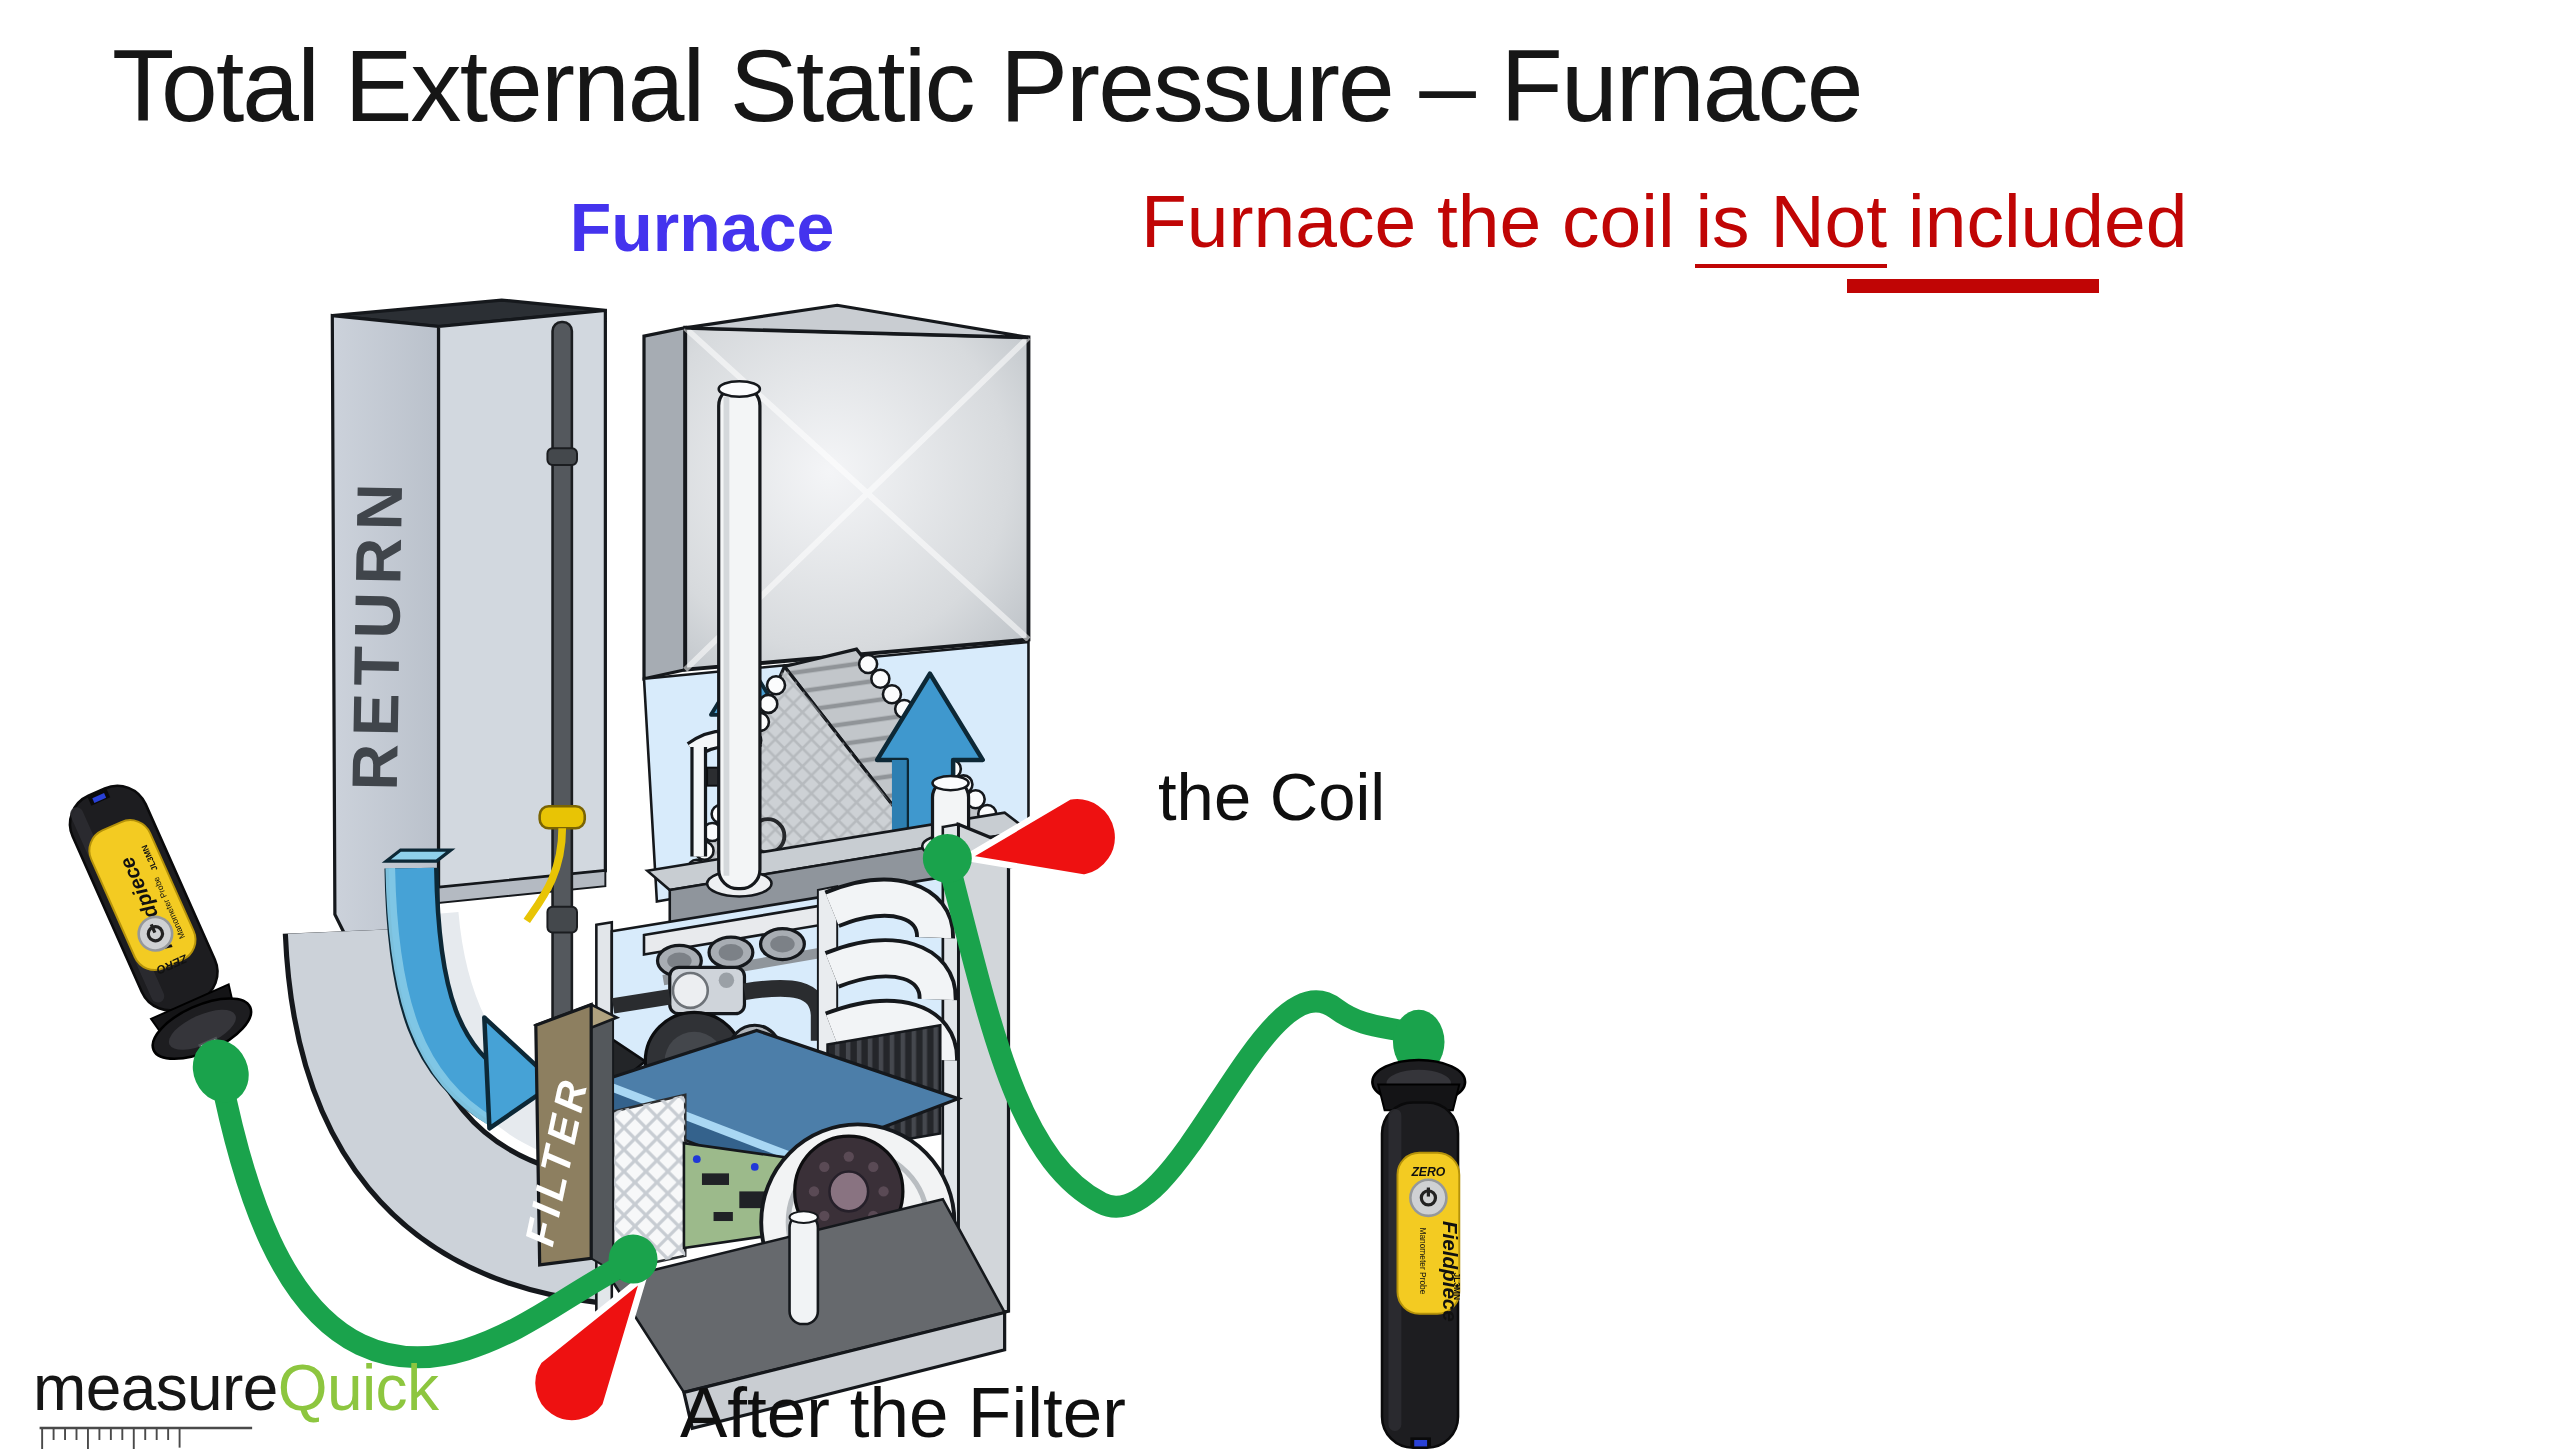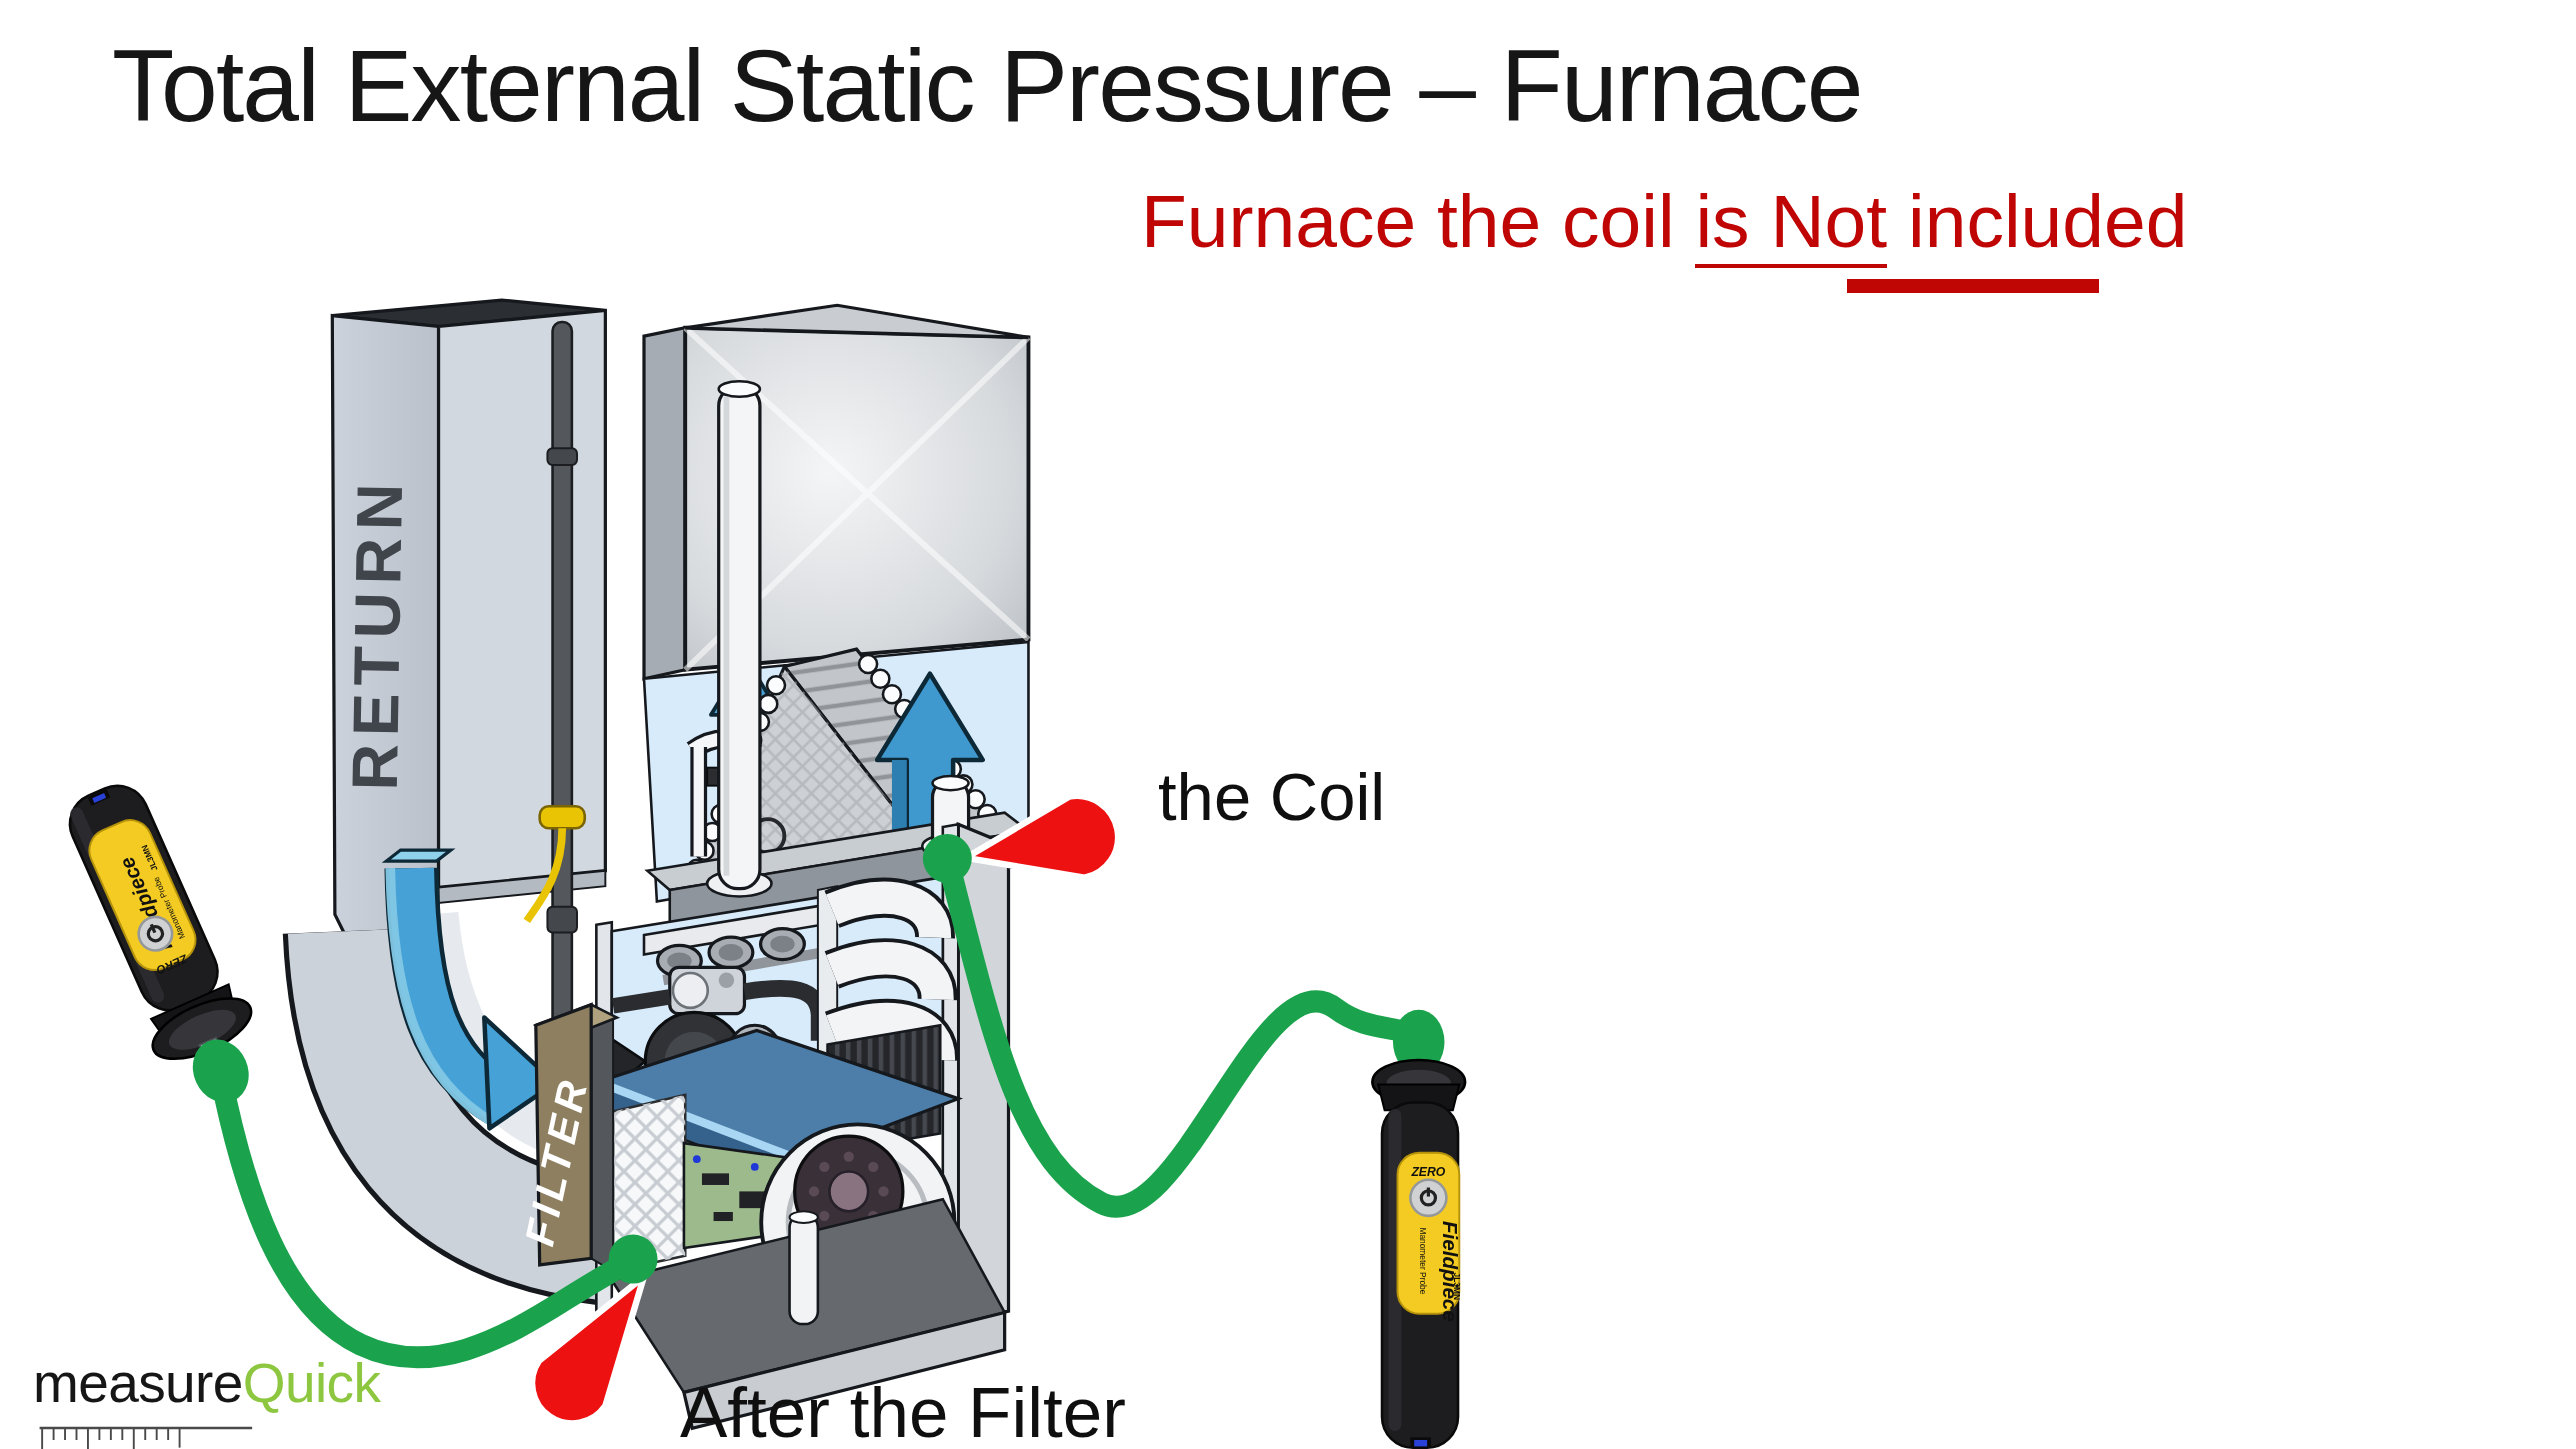--- a/index.html
+++ b/index.html
@@ -6,21 +6,21 @@
   .slide{position:relative;width:2576px;height:1449px;background:#ffffff;overflow:hidden;
          font-family:"Liberation Sans",sans-serif;}
   .abs{position:absolute;}
   .title{left:81px;top:28px;font-size:102px;font-weight:400;letter-spacing:-1.9px;color:#161616;white-space:nowrap;margin-left:31px;}
   .furnace-heading{left:554px;top:188px;width:296px;text-align:center;font-size:68px;font-weight:700;color:#4433ee;}
   .note{left:1141px;top:178px;font-size:75px;font-weight:400;color:#c00505;white-space:nowrap;}
   .note .u{border-bottom:4.5px solid #c00505;padding-bottom:1px;}
   .note-bar{left:1847px;top:279px;width:252px;height:14px;background:#c00505;}
   .before-label{left:1158px;top:755px;font-size:67px;line-height:1.26;color:#0f0f0f;}
   .after-label{left:680px;top:1356px;font-size:71px;color:#0f0f0f;white-space:nowrap;margin-top:16px;}
-  .logo{left:33px;top:1351px;font-size:55px;letter-spacing:-0.6px;white-space:nowrap;}
+  .logo{left:33px;top:1351px;font-size:64px;letter-spacing:-0.6px;white-space:nowrap;}
   .logo .m{color:#161616;font-weight:400;}
   .logo .q{color:#8dc63f;font-weight:400;}
   .logo svg{position:absolute;left:3.9px;top:75px;}
   svg.scene{position:absolute;left:0;top:0;width:2576px;height:1449px;}
 </style>
 </head>
 <body>
 
 <div class="slide">
 
@@ -300,20 +300,21 @@
       <text transform="translate(2240,1896) rotate(90)" font-size="32" font-weight="bold" font-style="italic" fill="#111">Fieldpiece</text>
       <text transform="translate(2205,1906) rotate(90)" font-size="13" fill="#111">Manometer Probe</text>
       <text transform="translate(2258,1976) rotate(90)" font-size="13" font-weight="bold" fill="#111">JL3MN</text>
       <rect x="2190" y="2232" width="32" height="16" fill="#0a0a0a"></rect>
       <rect x="2196" y="2236" width="20" height="10" fill="#2941d6"></rect>
     </g>
   </svg>
 
   <div class="abs title">Total External Static Pressure – Furnace</div>
 
+  <div class="abs furnace-heading">Furnace</div>
 
   <div class="abs note"><span>Furnace the coil </span><span class="u">is Not</span><span> included</span></div>
   <div class="abs note-bar"></div>
 
   <div class="abs before-label">
     <div>the Coil</div>
   </div>
 
   <div class="abs after-label">After the Filter</div>
 

